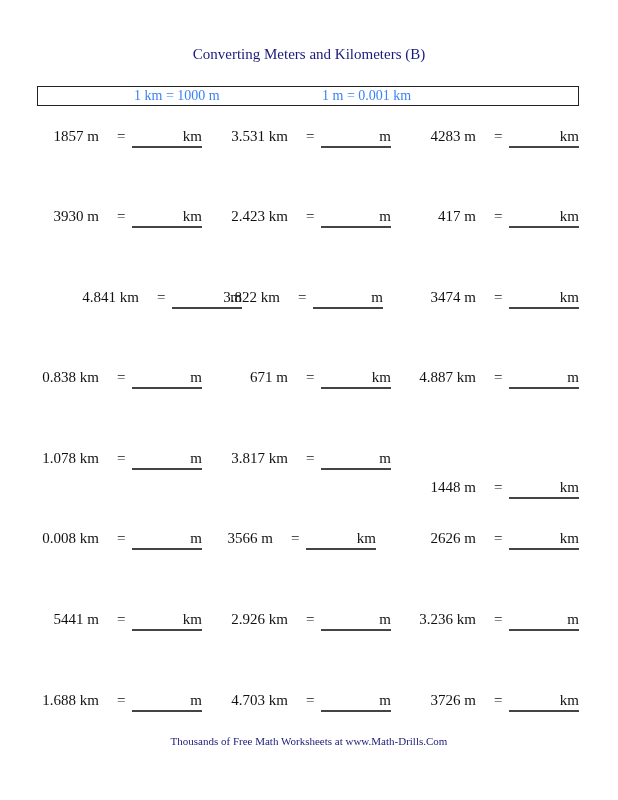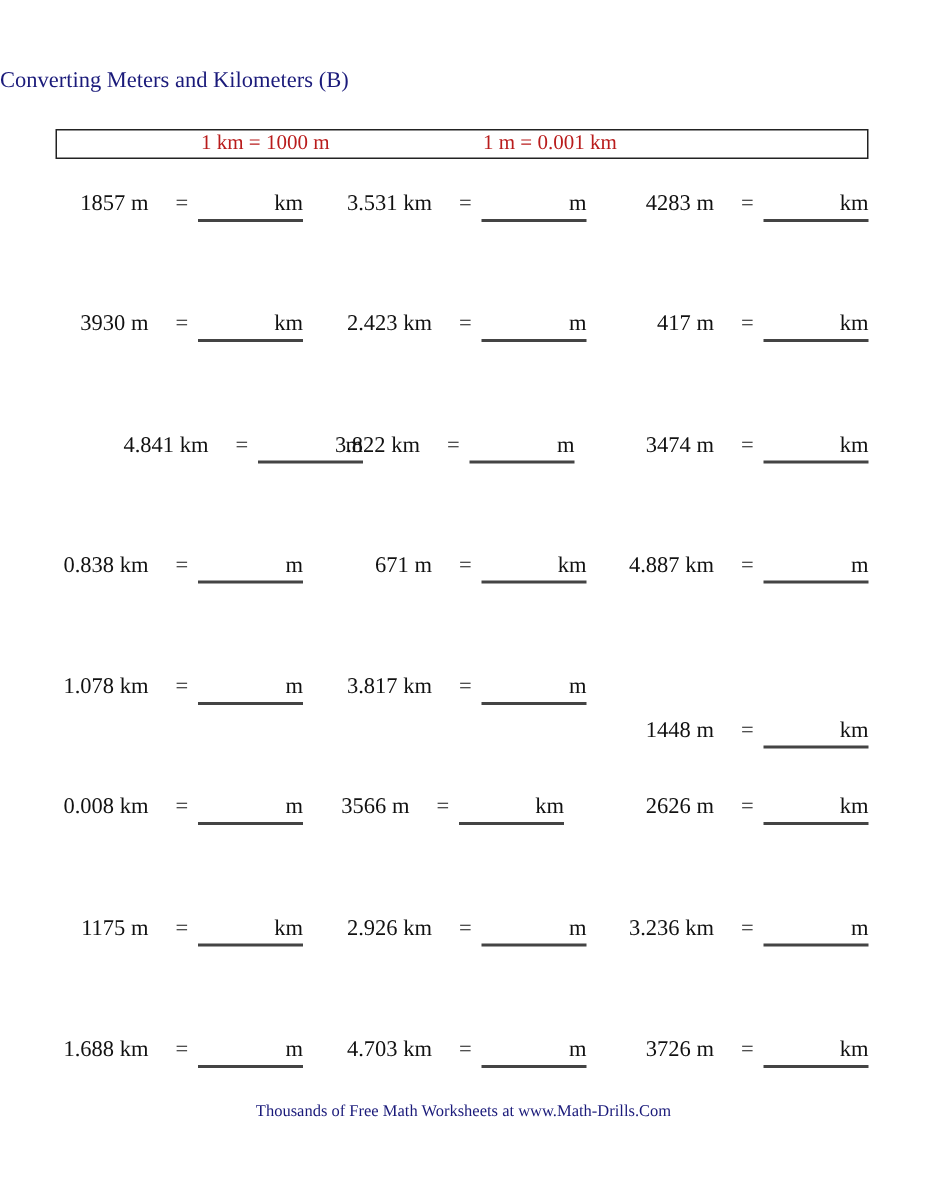--- a/index.html
+++ b/index.html
@@ -3,26 +3,26 @@
   <meta charset="utf-8">
   <style>
     html, body { margin: 0; padding: 0; background: #ffffff; }
     body {
       width: 618px; height: 800px; position: relative; overflow: hidden;
       font-family: "Liberation Serif", "DejaVu Serif", serif;
       color: #111111;
     }
     .title {
       position: absolute; top: 46px; left: 0; width: 618px;
-      font-size: 15px; color: #1a1a7a;
+      text-align: center; font-size: 15px; color: #1a1a7a;
     }
     .ref-box {
       position: absolute; left: 37px; top: 86px; width: 540px; height: 18px;
       border: 1px solid #222; box-sizing: content-box;
-      font-size: 14px; color: #b91c1c;
+      font-size: 14px; color: #3b82f6;
     }
     .ref-box .f1 { position: absolute; left: 96px; top: 1px; }
     .ref-box .f2 { position: absolute; left: 284px; top: 1px; }
     .problem { position: absolute; height: 22px; font-size: 15px; }
     .problem .given {
       position: absolute; right: 103px; top: 0; white-space: nowrap; text-align: right;
     }
     .problem .eq { position: absolute; left: 81px; top: 0; }
     .problem .blank {
       position: absolute; left: 96px; top: 0; width: 70px; height: 18px;
@@ -128,21 +128,21 @@
       <span class="given">3566 m</span>
       <span class="eq">=</span>
       <span class="blank"><span>km</span></span>
     </div>
     <div class="problem" style="left: 413px; top: 530px; width: 166px;">
       <span class="given">2626 m</span>
       <span class="eq">=</span>
       <span class="blank"><span>km</span></span>
     </div>
     <div class="problem" style="left: 36px; top: 611px; width: 166px;">
-      <span class="given">1175 m</span>
+      <span class="given">5441 m</span>
       <span class="eq">=</span>
       <span class="blank"><span>km</span></span>
     </div>
     <div class="problem" style="left: 225px; top: 611px; width: 166px;">
       <span class="given">2.926 km</span>
       <span class="eq">=</span>
       <span class="blank"><span>m</span></span>
     </div>
     <div class="problem" style="left: 413px; top: 611px; width: 166px;">
       <span class="given">3.236 km</span>

